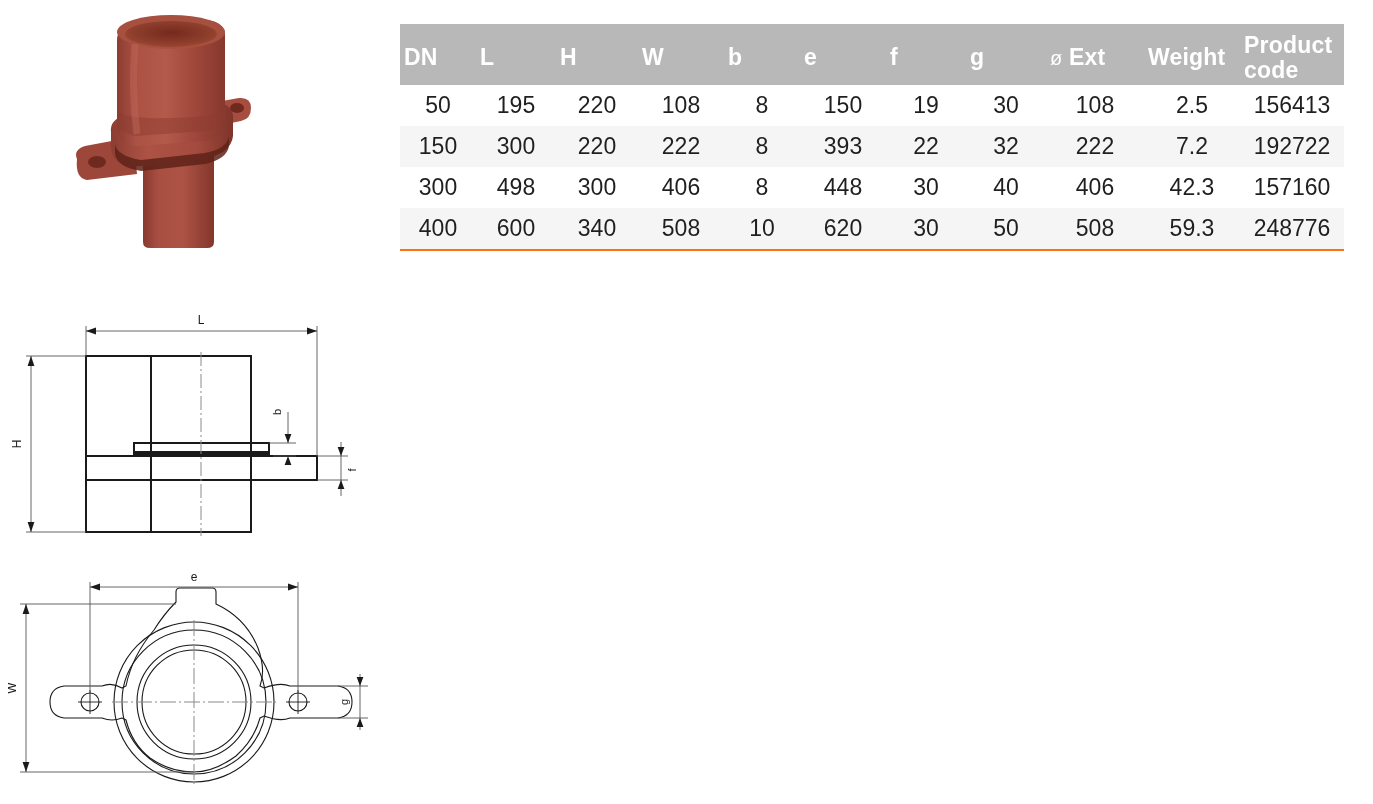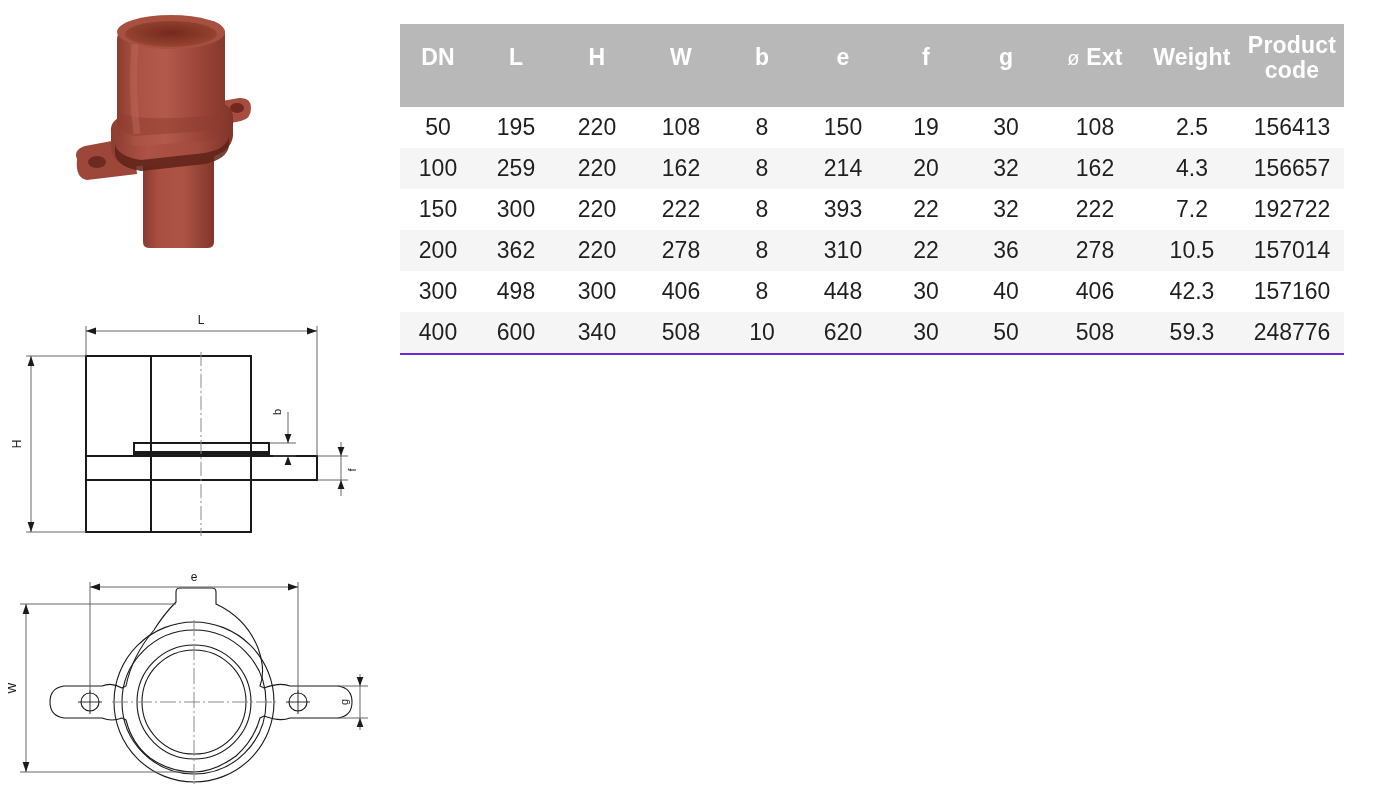--- a/index.html
+++ b/index.html
@@ -51,37 +51,37 @@
     border-collapse: collapse;
     width: 944px;
     table-layout: fixed;
   }
   table.spec thead th {
     background: #b8b8b8;
     color: #ffffff;
     font-weight: bold;
     font-size: 23px;
     line-height: 1.08;
-    padding: 9px 4px 24px 4px;
-    text-align: center;
+    padding: 9px 4px 2px 4px;
+    text-align: left;
     vertical-align: middle;
     letter-spacing: .2px;
     border: none;
   }
   table.spec tbody td {
     font-size: 23px;
     color: #1f1f1f;
     text-align: center;
     padding: 7px 4px 7px 4px;
     border: none;
     white-space: nowrap;
   }
   table.spec tbody tr:nth-child(even) { background: #f5f5f5; }
   table.spec tbody tr:nth-child(odd)  { background: #ffffff; }
-  table.spec tbody tr:last-child td { border-bottom: 2px solid #6d28d9; text-align: center; }
+  table.spec tbody tr:last-child td { border-bottom: 2px solid #f97316; text-align: center; }
 
   .th-diam { font-weight: normal; font-size: 20px; }
   .th-two-line { line-height: 1.02; }
 
   
   col.c-dn   { width: 76px; }
   col.c-l    { width: 80px; }
   col.c-h    { width: 82px; }
   col.c-w    { width: 86px; }
   col.c-b    { width: 76px; }
@@ -311,57 +311,31 @@
           <td>108</td>
           <td>8</td>
           <td>150</td>
           <td>19</td>
           <td>30</td>
           <td>108</td>
           <td>2.5</td>
           <td>156413</td>
         </tr>
         <tr>
-          <td>100</td>
-          <td>259</td>
-          <td>220</td>
-          <td>162</td>
-          <td>8</td>
-          <td>214</td>
-          <td>20</td>
-          <td>32</td>
-          <td>162</td>
-          <td>4.3</td>
-          <td>156657</td>
-        </tr>
-        <tr>
           <td>150</td>
           <td>300</td>
           <td>220</td>
           <td>222</td>
           <td>8</td>
           <td>393</td>
           <td>22</td>
           <td>32</td>
           <td>222</td>
           <td>7.2</td>
           <td>192722</td>
-        </tr>
-        <tr>
-          <td>200</td>
-          <td>362</td>
-          <td>220</td>
-          <td>278</td>
-          <td>8</td>
-          <td>310</td>
-          <td>22</td>
-          <td>36</td>
-          <td>278</td>
-          <td>10.5</td>
-          <td>157014</td>
         </tr>
         <tr>
           <td>300</td>
           <td>498</td>
           <td>300</td>
           <td>406</td>
           <td>8</td>
           <td>448</td>
           <td>30</td>
           <td>40</td>

